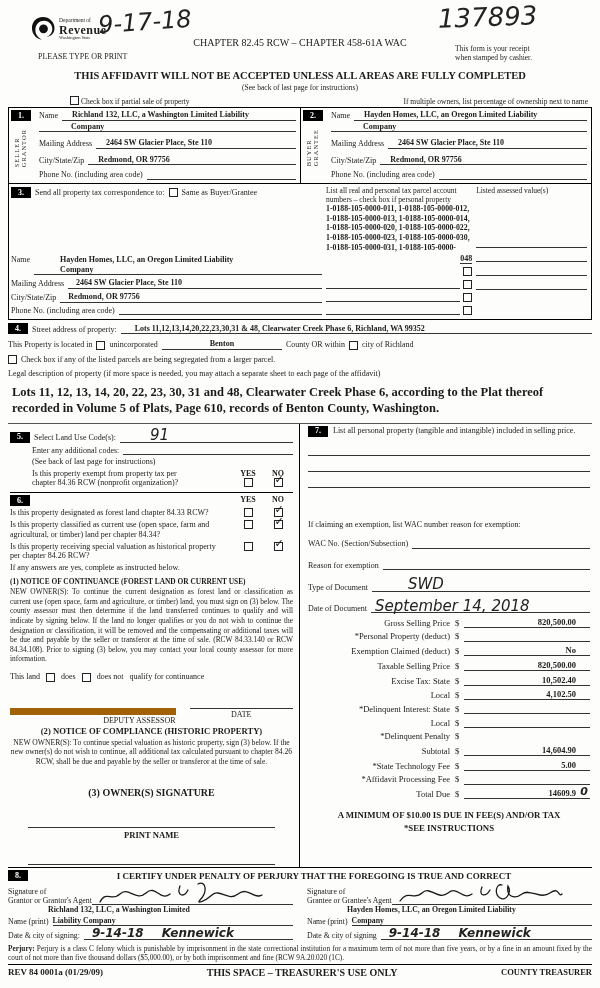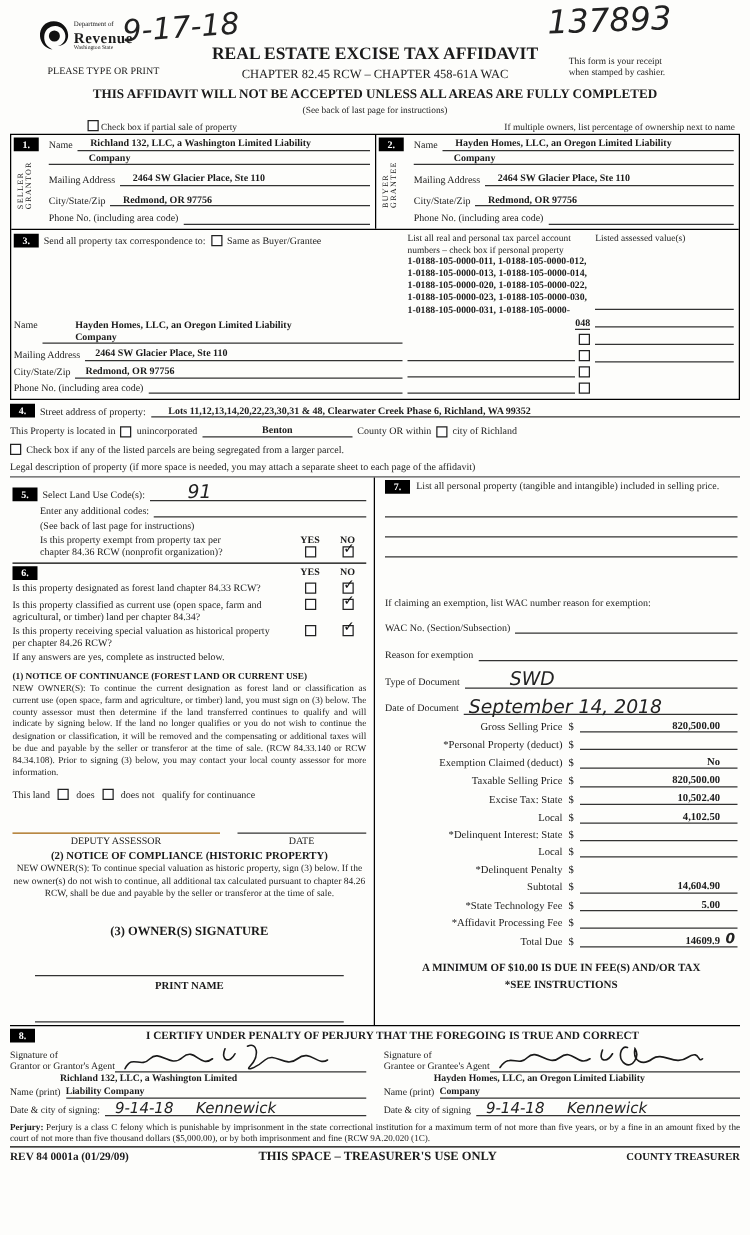--- a/index.html
+++ b/index.html
@@ -64,21 +64,21 @@
   
   .cols { display:flex; margin:0 8px; border-bottom:1.5px solid #000; }
   .lcol { width:50%; border-right:1.5px solid #000; padding:2px 6px 2px 2px; }
   .rcol { width:50%; padding:2px 2px 2px 8px; }
   .sec5 { border-bottom:1.5px solid #000; padding-bottom:3px; }
   .qrow { display:flex; align-items:flex-start; margin-top:2px; }
   .qtext { flex:1; padding-right:6px; }
   .yncell { width:30px; text-align:center; }
   .notice { font-size:7.4px; text-align:justify; margin-top:5px; line-height:1.3; }
   .sigline2 { display:flex; gap:14px; margin-top:26px; }
-  .sigline2 .a { flex:1.6; border-top:1px solid #a16207; text-align:center; padding-top:1px; font-size:8px;}
+  .sigline2 .a { flex:1.6; border-top:7px solid #a16207; text-align:right; padding-top:1px; font-size:8px;}
   .sigline2 .b2 { flex:1; border-top:1px solid #333; text-align:center; padding-top:1px; font-size:8px;}
   .fin { margin-top:2px; }
   .fin-row { display:flex; align-items:flex-end; margin-top:3.5px; }
   .fin-label { width:142px; text-align:right; font-size:8.5px; }
   .fin-d { width:14px; text-align:center; font-size:8.5px; }
   .fin-val { flex:1; border-bottom:1px solid #333; text-align:right; font-weight:bold;
     font-size:8.5px; padding-right:14px; min-height:10px; position:relative;}
   .hw-suffix { position:absolute; right:2px; bottom:0; font-size:11px; }
   
   .sec8 { margin:0 8px; padding-top:2px; }
@@ -88,21 +88,21 @@
   .sigblk { width:50%; font-size:7.8px; position:relative; }
   .sigpair { display:flex; align-items:flex-end; }
   .siglabel { line-height:1.15; }
   .sigart { flex:1; border-bottom:1px solid #333; position:relative; height:20px; }
   .sigart svg { position:absolute; left:4px; bottom:-4px; }
   .nameprint { display:flex; align-items:flex-end; gap:4px; margin-top:1px; }
   .npcompany { flex:1; border-bottom:1px solid #333; font-weight:bold; }
   .npline1 { font-weight:bold; padding-left:40px; }
   .datecity { display:flex; align-items:flex-end; gap:4px; margin-top:1px; }
   .dcfill { flex:1; border-bottom:1px solid #333; display:flex; gap:18px; padding-left:8px; }
-  .dcfill .hw { font-size:12px; line-height:1; }
+  .dcfill .hw { font-size:12px; line-height:1;font-weight:bold; }
   .perjury { margin:4px 8px 0 8px; font-size:7.3px; text-align:justify; line-height:1.25;
     border-bottom:1.5px solid #000; padding-bottom:2px; }
   .footrow { display:flex; justify-content:space-between; align-items:flex-start;
     margin:2px 8px 0 8px; }
   .footrow .rev { font-size:9px; font-weight:bold; }
   .footrow .space { font-size:10px; font-weight:bold; }
   .footrow .ct { font-size:8.5px; font-weight:bold; }
   .minnote { font-weight:bold; text-align:center; font-size:8.8px; margin-top:10px; line-height:1.5; }
   .blankline { border-bottom:1px solid #333; height:11px; }
   .s7lab { font-size:8px; }
@@ -127,21 +127,20 @@
       </div>
     </div>
     <div class="hw hw-date">9-17-18</div>
     <div class="hw hw-recno">137893</div>
     <div class="receipt-note">
       <div>This form is your receipt</div>
       <div>when stamped by cashier.</div>
     </div>
     <div class="please">PLEASE TYPE OR PRINT</div>
     <div class="title-wrap">
-      <div class="title">REAL ESTATE EXCISE TAX AFFIDAVIT</div>
       <div class="subtitle">CHAPTER 82.45 RCW – CHAPTER 458-61A WAC</div>
     </div>
     <div class="warn">THIS AFFIDAVIT WILL NOT BE ACCEPTED UNLESS ALL AREAS ARE FULLY COMPLETED</div>
     <div class="seeback">(See back of last page for instructions)</div>
   </div>
 
   <div class="preline">
     <span>
       <span class="cb"></span>
       <span>Check box if partial sale of property</span>
@@ -290,20 +289,21 @@
       <span class="ul val ctr" style="width:120px;">Benton</span>
       <span>County OR  within</span>
       <span class="cb"></span>
       <span>city of Richland</span>
     </div>
     <div class="frow" style="margin-top:5px;">
       <span class="cb"></span>
       <span>Check box if any of the listed parcels are being segregated from a larger parcel.</span>
     </div>
     <div style="margin-top:5px;">Legal description of property (if more space is needed, you may attach a separate sheet to each page of the affidavit)</div>
+    <div class="legal">Lots 11, 12, 13, 14, 20, 22, 23, 30, 31 and 48, Clearwater Creek Phase 6, according to the Plat thereof recorded in Volume 5 of Plats, Page 610, records of Benton County, Washington.</div>
   </div>
 
   <div class="cols">
     <div class="lcol">
 
       <div class="sec5">
         <div class="frow" style="margin-top:1px;">
           <span class="numbox">5.</span>
           <span>Select Land Use Code(s):</span>
           <span class="fill" style="position:relative; height:16px;">

